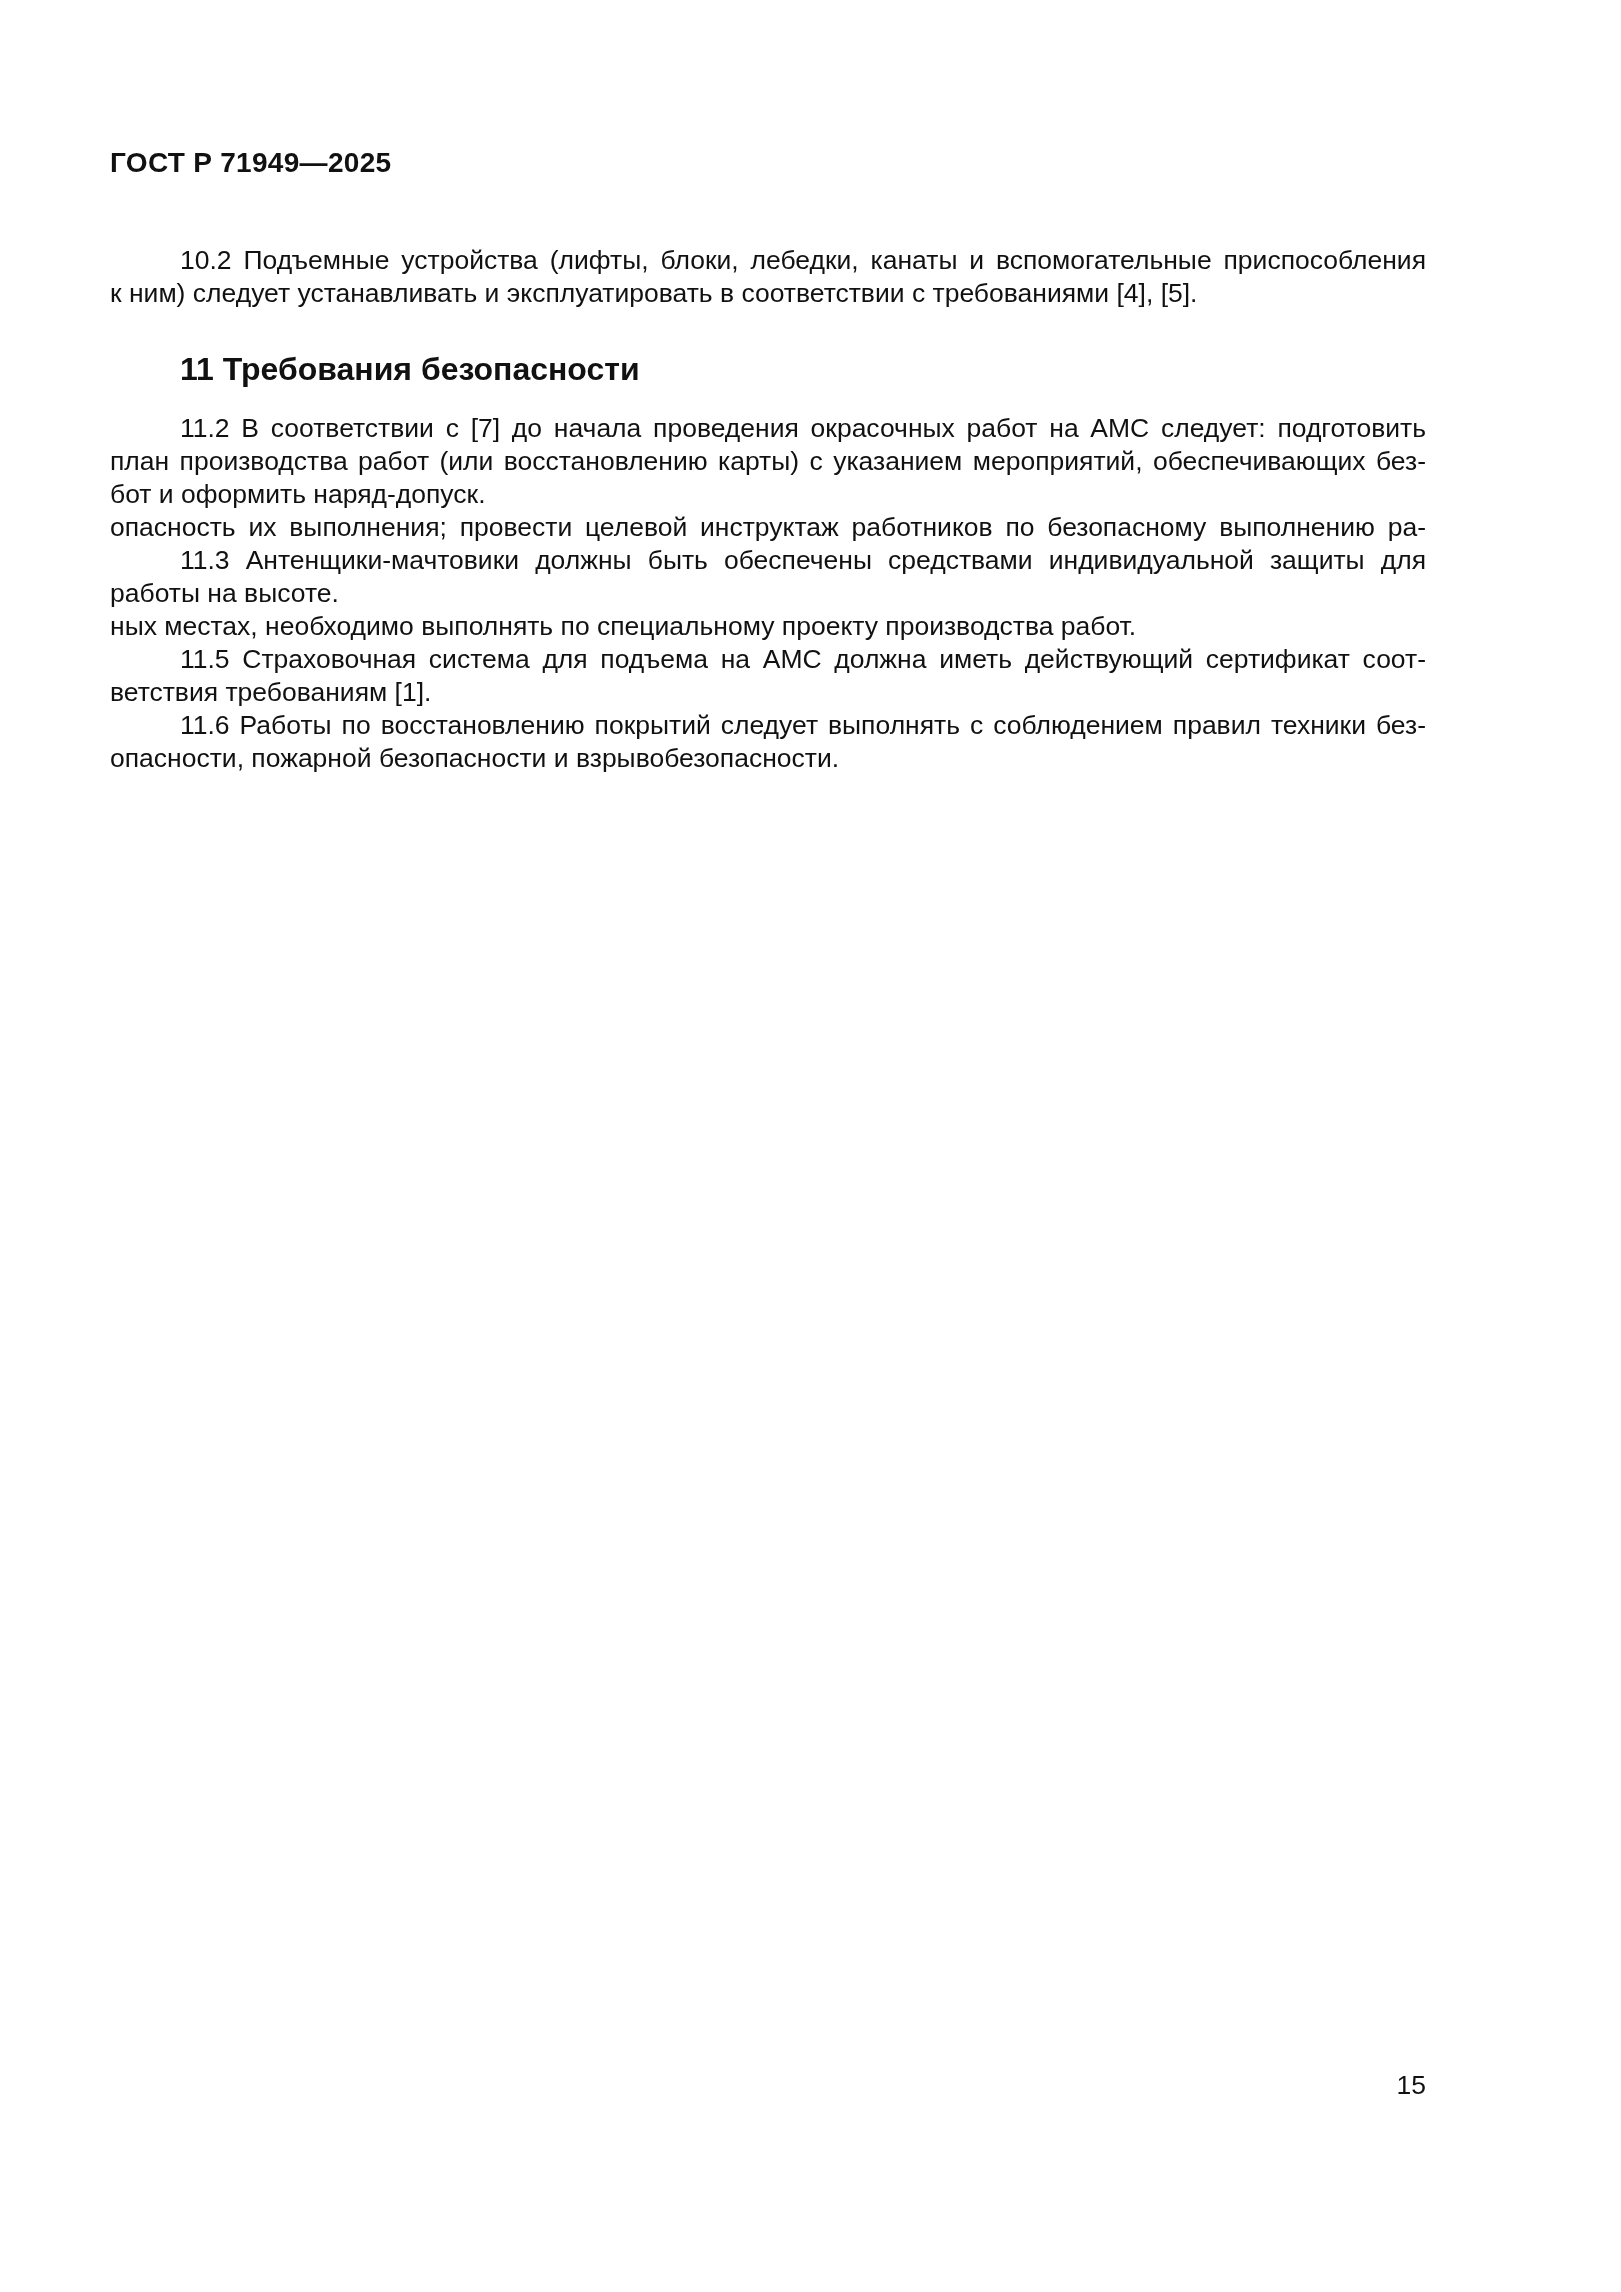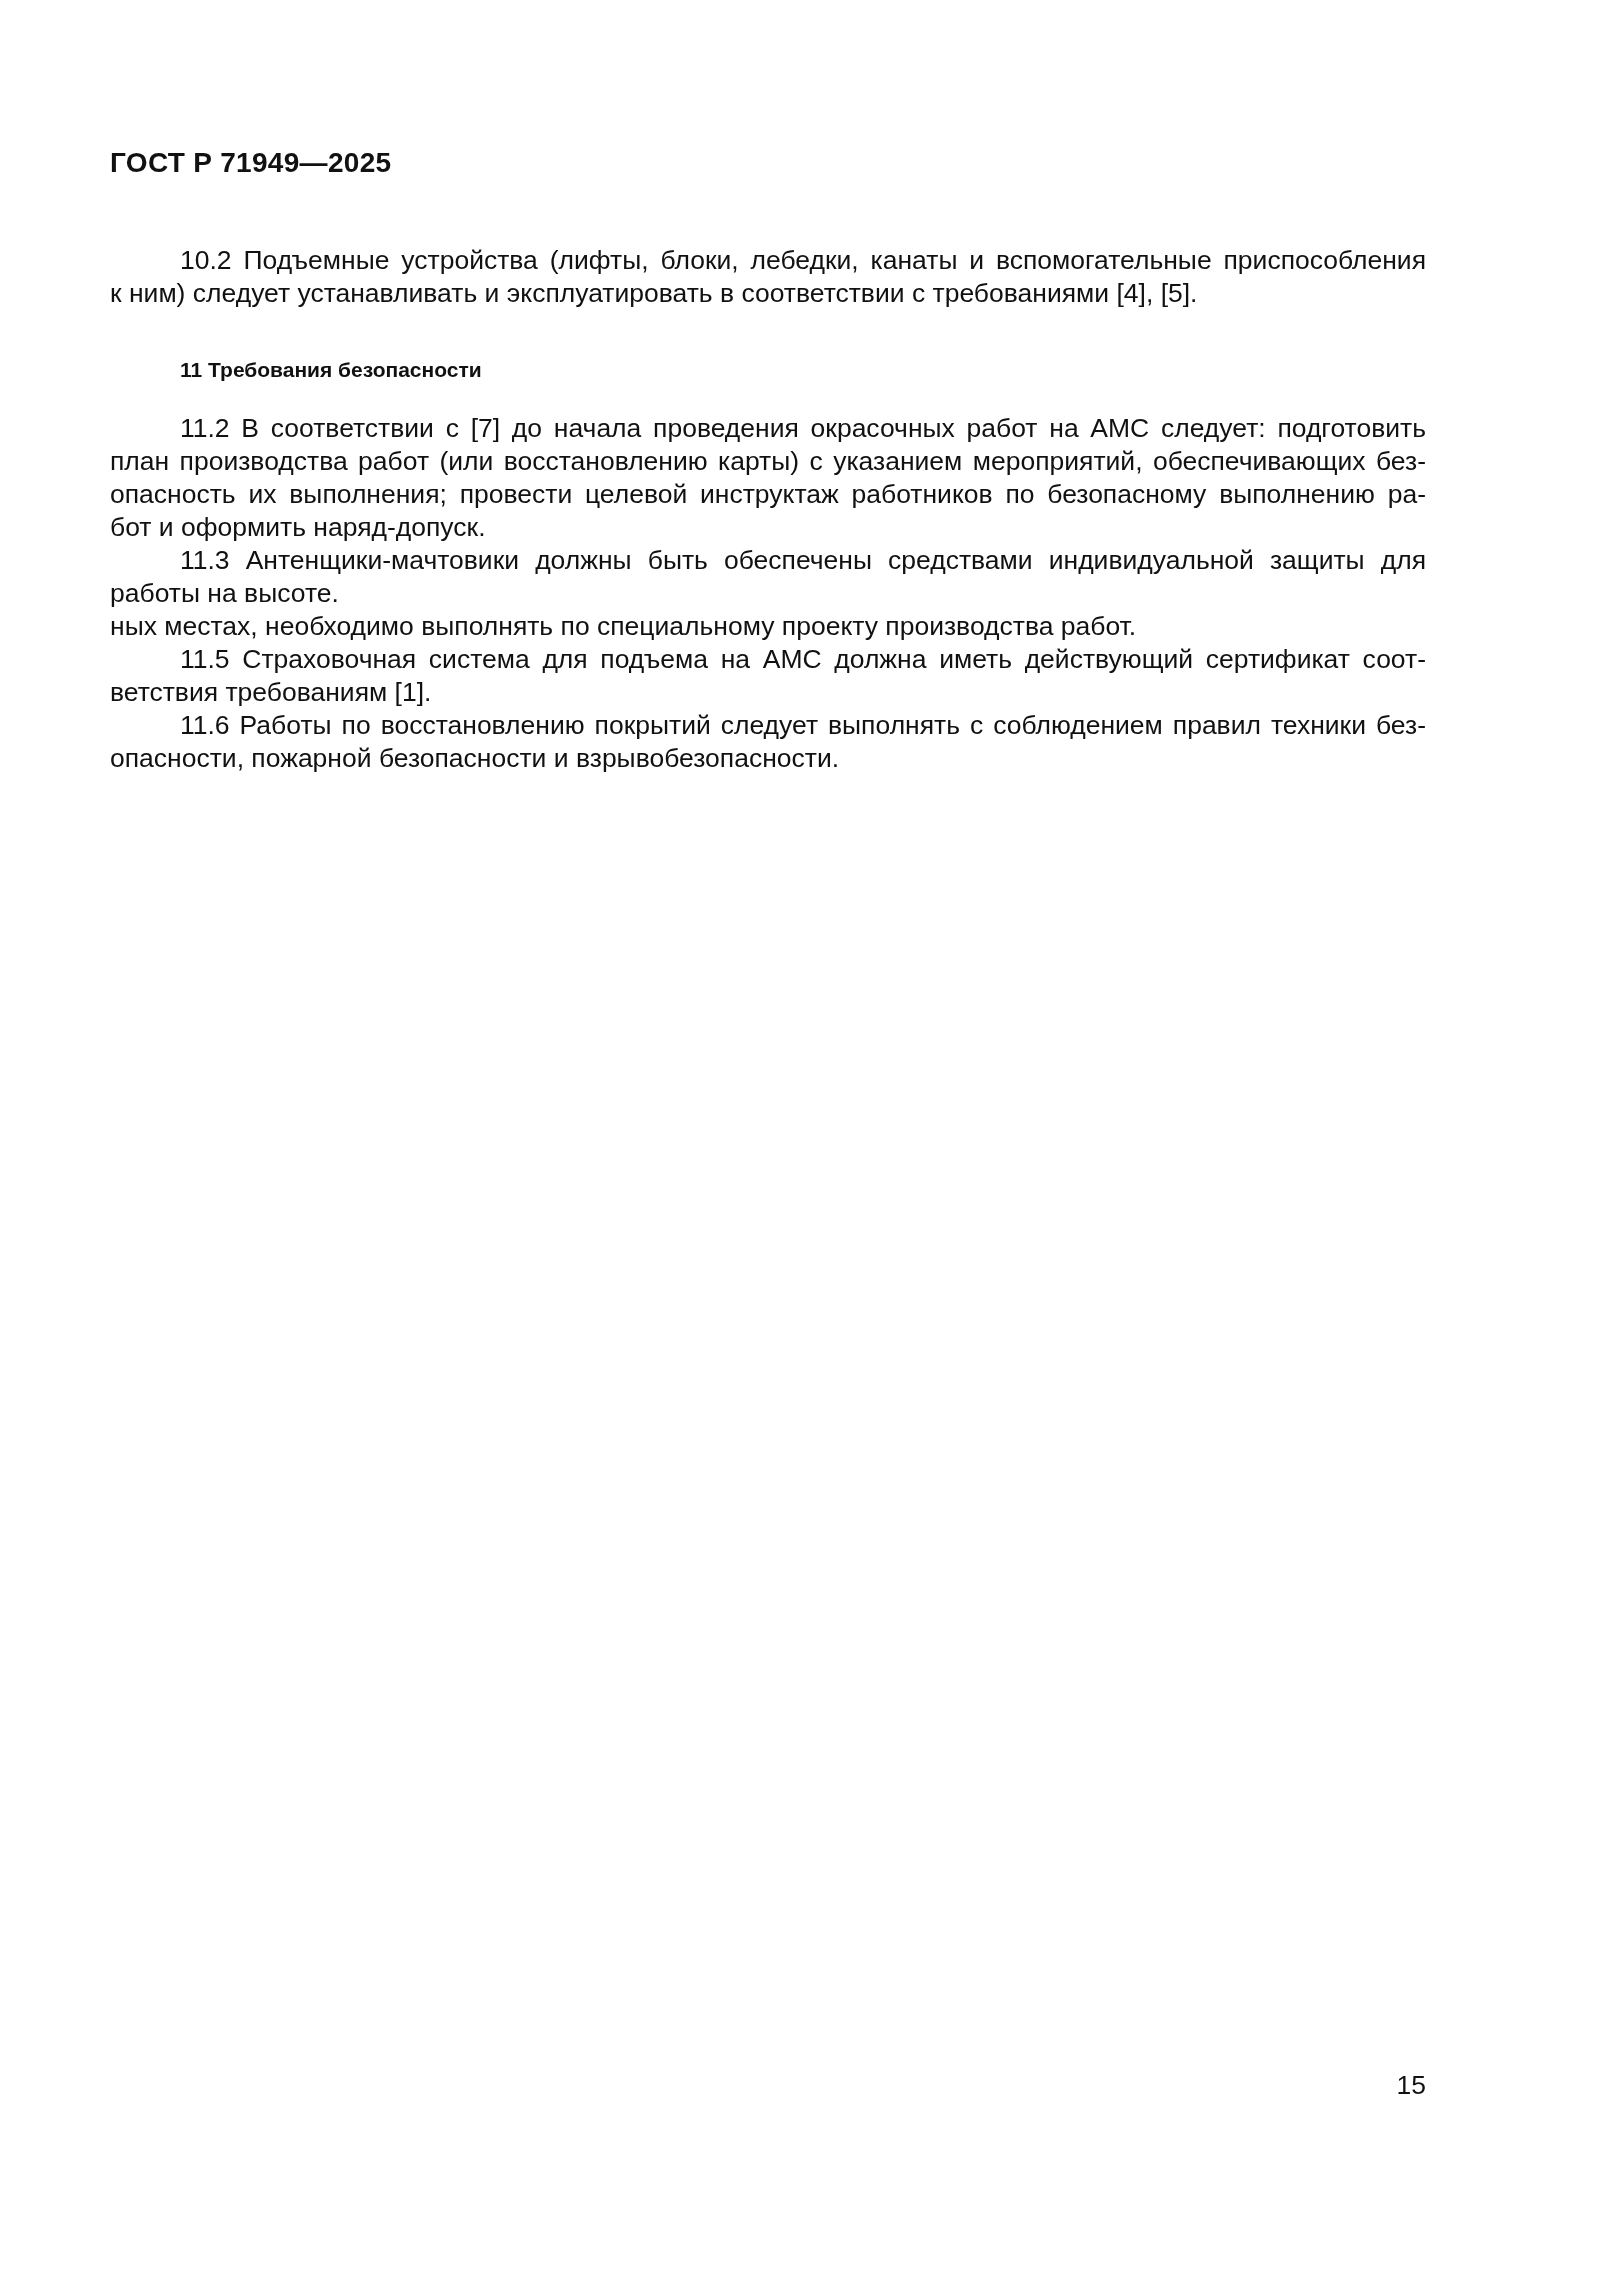--- a/index.html
+++ b/index.html
@@ -32,21 +32,21 @@
     margin-top: 12px;
   }
   .para { margin: 0; }
   .para .line { min-height: 33px; }
   .para .line.just {
     text-align: justify;
     text-align-last: justify;
   }
   .para .line.first { text-indent: 70px; }
   .section-heading {
-    font-size: 21px;
+    font-size: 32px;
     font-weight: bold;
     line-height: 39px;
     margin-top: 40px;
     margin-bottom: 22.5px;
     text-indent: 70px;
   }
   .page-footer {
     position: absolute;
     top: 2070px;
     left: 110px;
@@ -66,22 +66,22 @@
 
   <div class="doc-body">
       <div class="para">
         <div class="line first just">10.2 Подъемные устройства (лифты, блоки, лебедки, канаты и вспомогательные приспособления</div>
         <div class="line">к ним) следует устанавливать и эксплуатировать в соответствии с требованиями [4], [5].</div>
       </div>
       <div class="section-heading">11 Требования безопасности</div>
       <div class="para">
         <div class="line first just">11.2 В соответствии с [7] до начала проведения окрасочных работ на АМС следует: подготовить</div>
         <div class="line just">план производства работ (или восстановлению карты) с указанием мероприятий, обеспечивающих без-</div>
+        <div class="line">бот и оформить наряд-допуск.</div>
         <div class="line just">опасность их выполнения; провести целевой инструктаж работников по безопасному выполнению ра-</div>
-        <div class="line">бот и оформить наряд-допуск.</div>
       </div>
       <div class="para">
         <div class="line first just">11.3 Антенщики-мачтовики должны быть обеспечены средствами индивидуальной защиты для</div>
         <div class="line">работы на высоте.</div>
       </div>
       <div class="para">
         <div class="line">ных местах, необходимо выполнять по специальному проекту производства работ.</div>
       </div>
       <div class="para">
         <div class="line first just">11.5 Страховочная система для подъема на АМС должна иметь действующий сертификат соот-</div>

